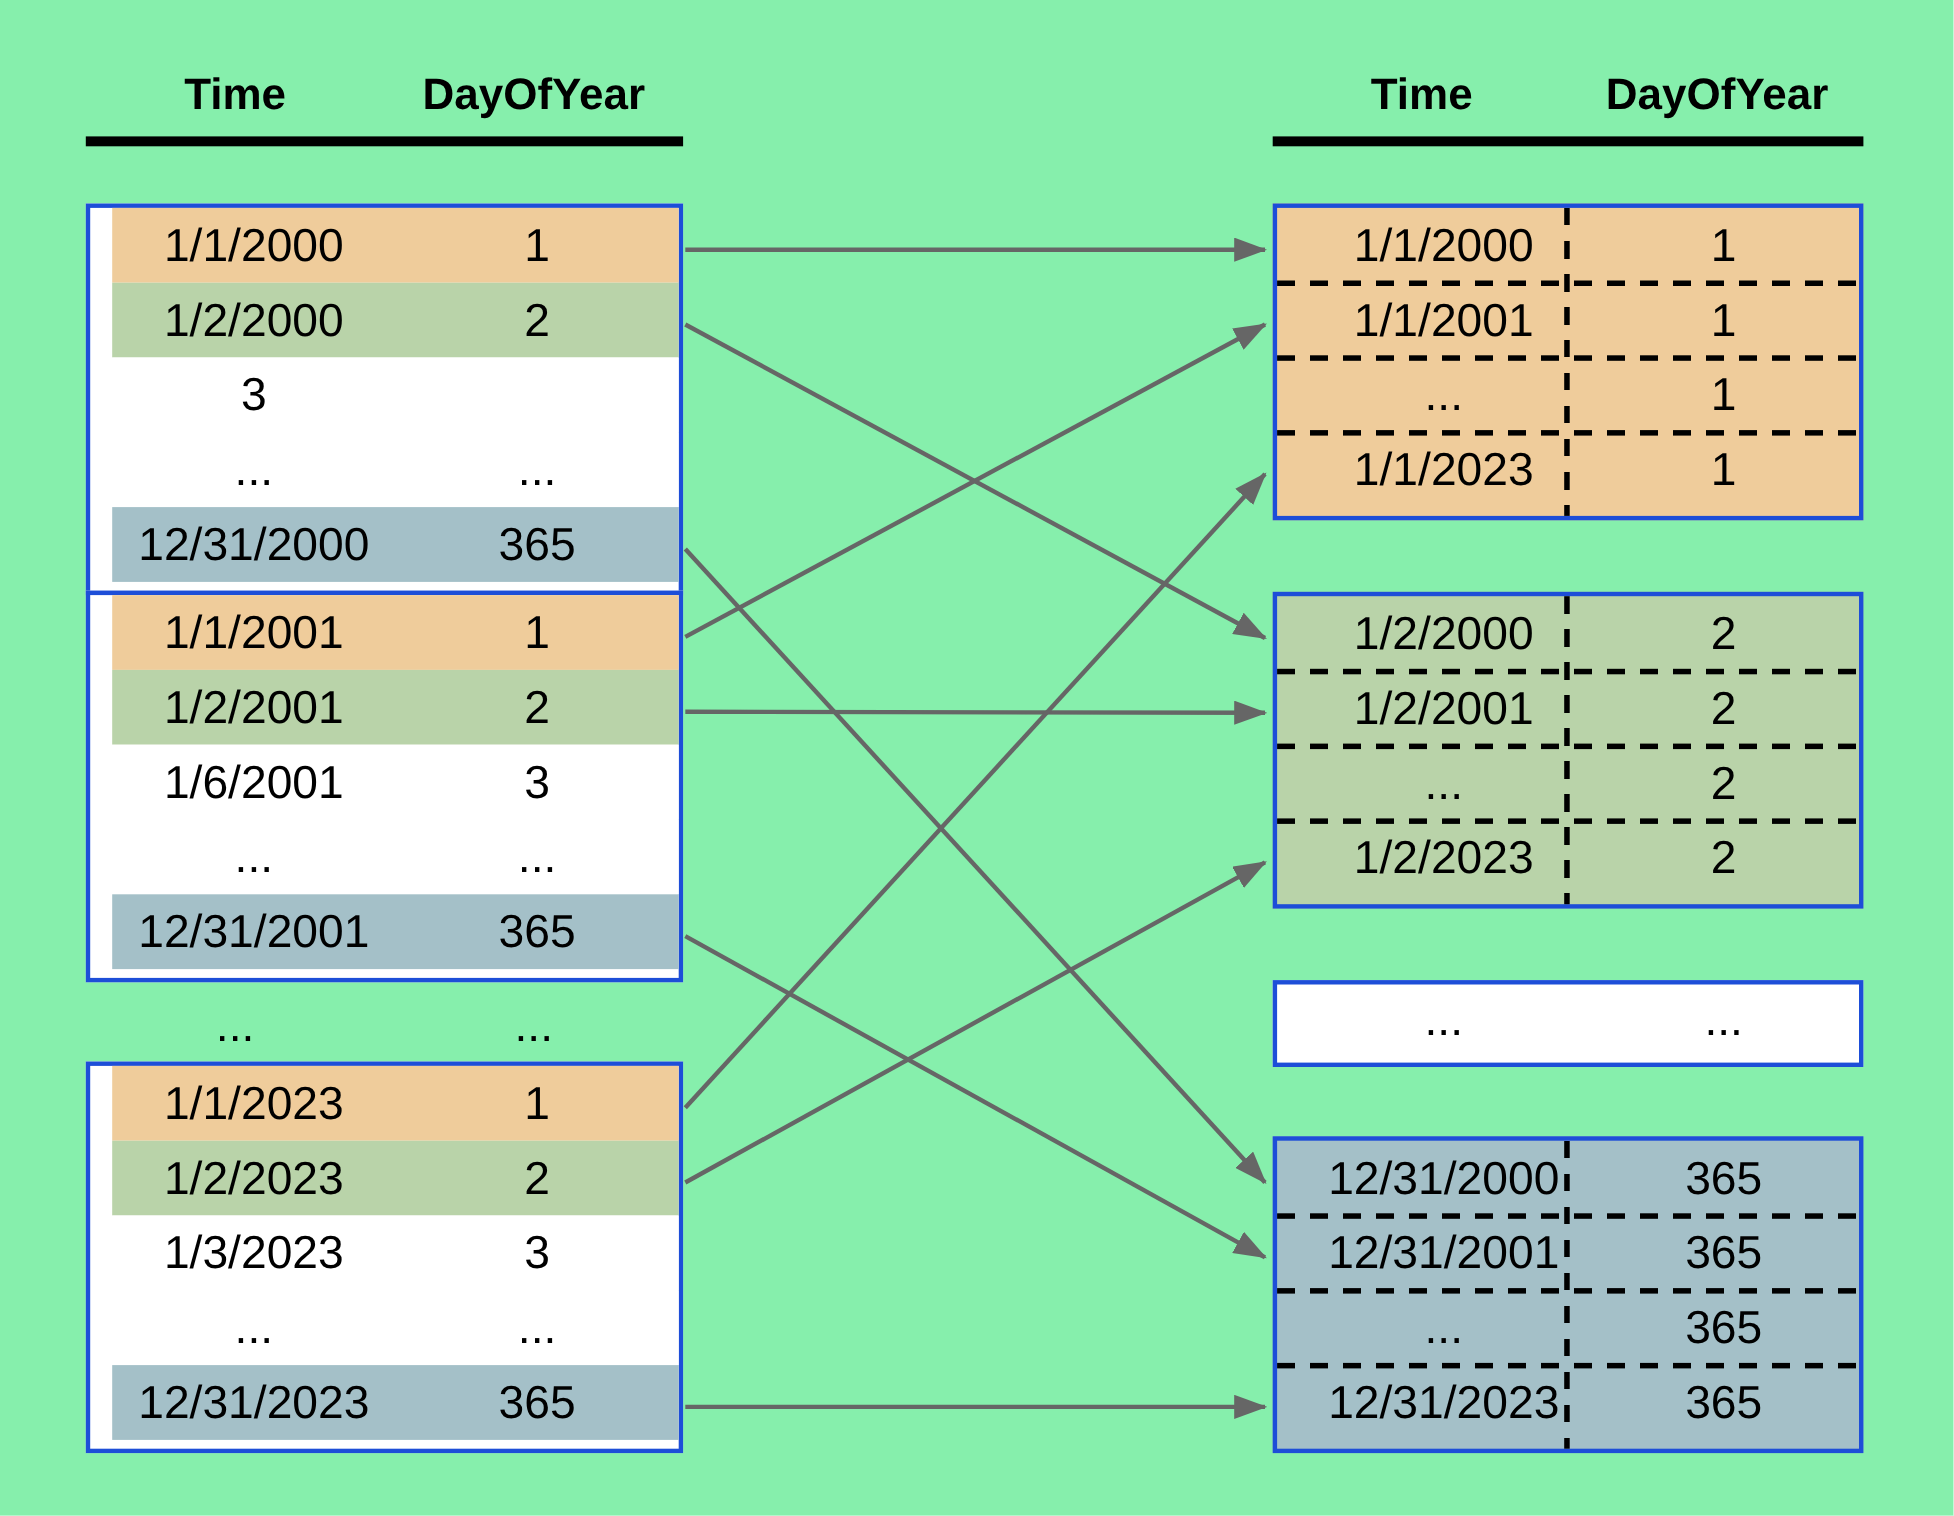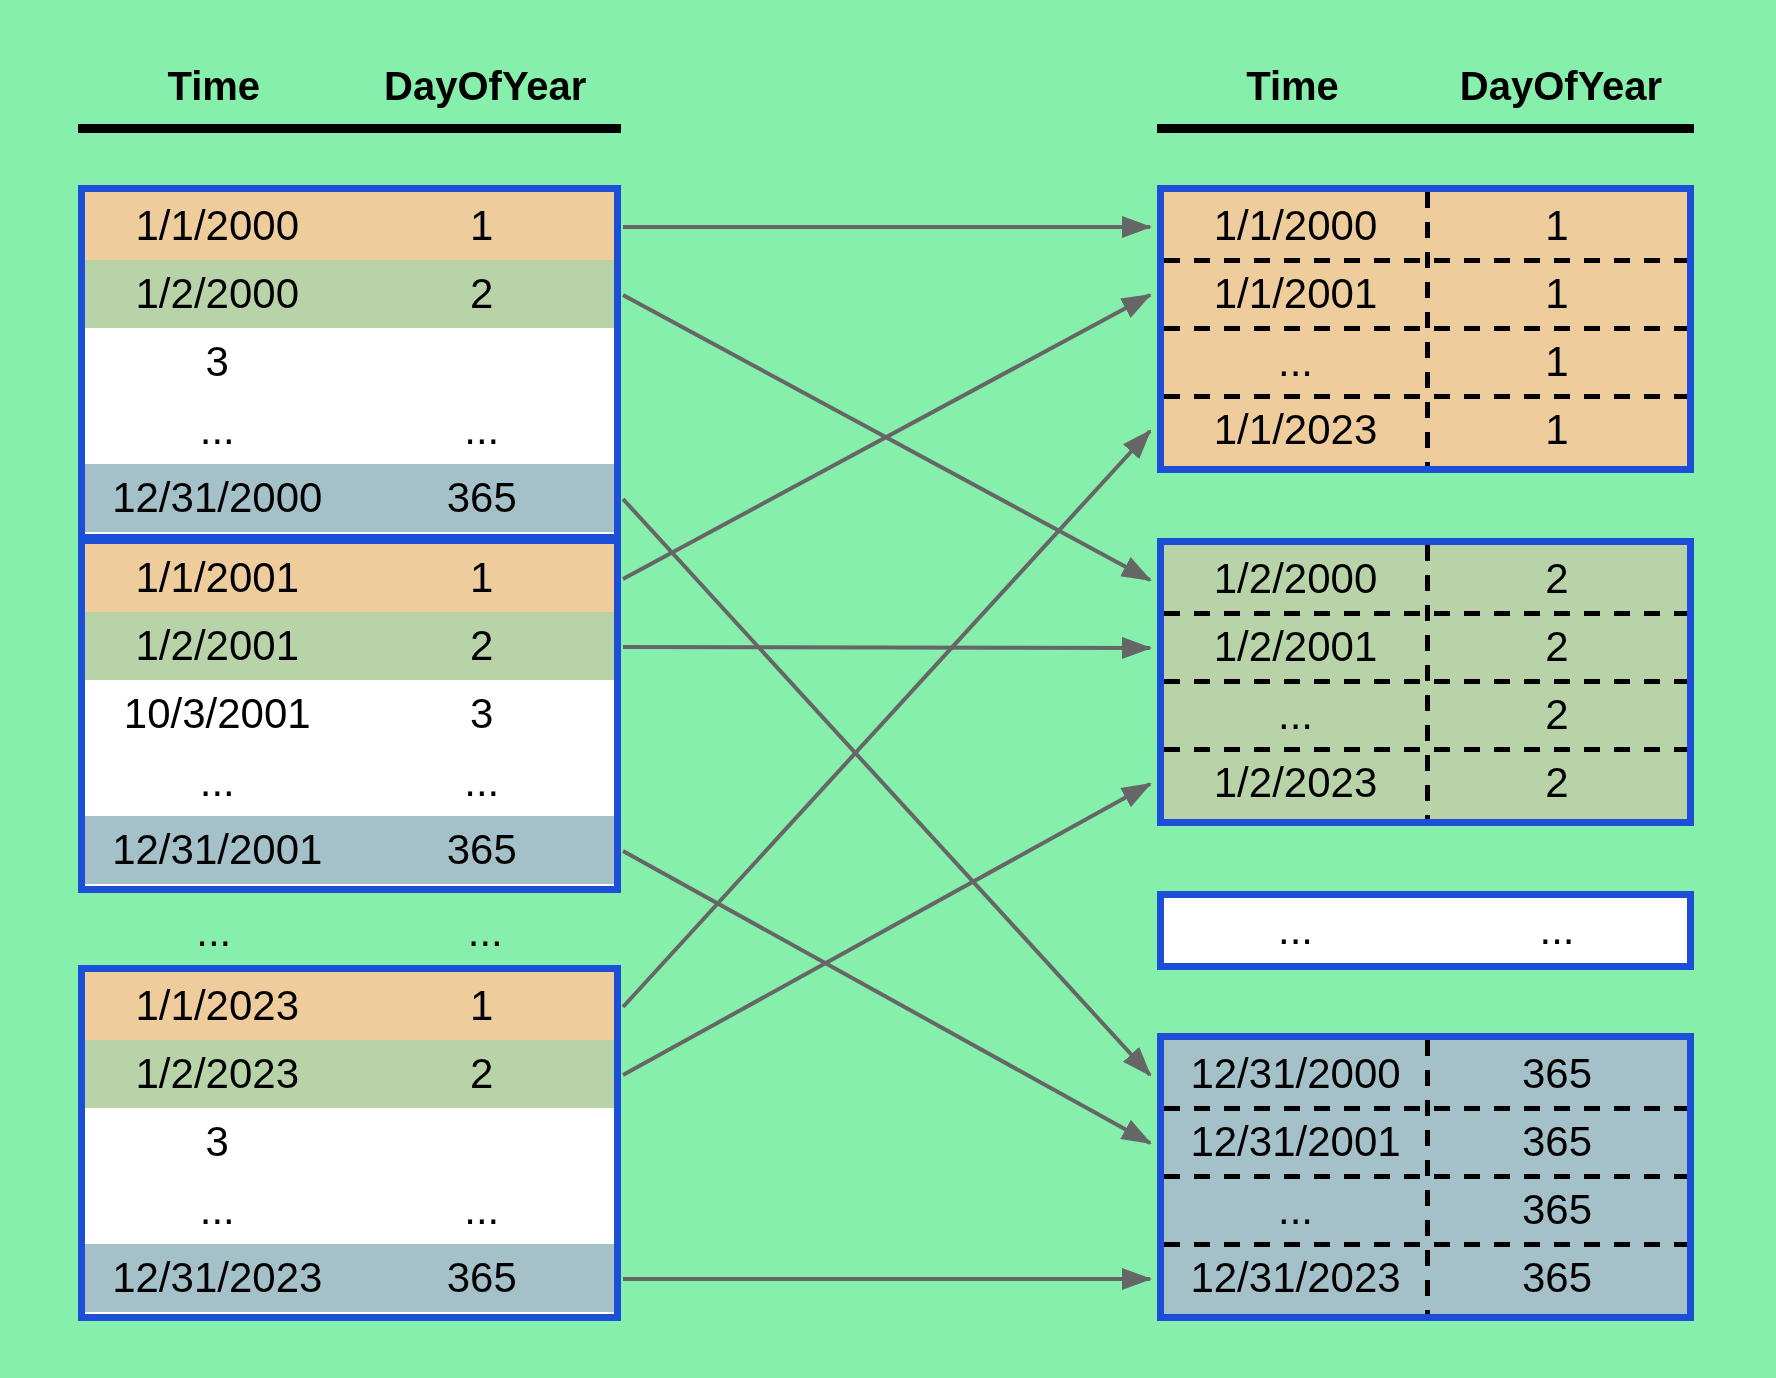--- a/index.html
+++ b/index.html
@@ -12,21 +12,21 @@
   .hdr .hcell{display:flex;align-items:center;justify-content:center;}
   .hdr-left{left:78px;top:62px;width:543px;}
   .hdr-right{left:1157px;top:62px;width:537px;}
   .hdr-left .hcell{width:50%;}
   .hdr-right .hcell.t{width:271px;}
   .hdr-right .hcell.d{flex:1;}
   .underline{position:absolute;height:9px;background:#000;}
   .ul-left{left:78px;top:124px;width:543px;}
   .ul-right{left:1157px;top:124px;width:537px;}
   
-  .tbl{position:absolute;border:7px solid #1d4ed8;box-sizing:border-box;background:#fff;}
+  .tbl{position:absolute;border:4px solid #1d4ed8;box-sizing:border-box;background:#fff;padding-left:20px;}
   .row{display:flex;height:68px;}
   .cell{display:flex;align-items:center;justify-content:center;font-size:42px;white-space:nowrap;}
   
   .lt{left:78px;width:543px;height:356px;}
   .lt .cell{width:50%;}
   .lt-a{top:185px;}
   .lt-b{top:537px;}
   .lt-c{top:965px;}
   .gap-row{position:absolute;left:78px;top:903px;width:543px;height:58px;display:flex;}
   .gap-row .cell{width:50%;}
@@ -99,21 +99,21 @@
   <div class="tbl lt lt-b">
     <div class="row c-orange">
       <div class="cell">1/1/2001</div>
       <div class="cell">1</div>
     </div>
     <div class="row c-green">
       <div class="cell">1/2/2001</div>
       <div class="cell">2</div>
     </div>
     <div class="row c-white">
-      <div class="cell">10/3/2001</div>
+      <div class="cell">1/6/2001</div>
       <div class="cell">3</div>
     </div>
     <div class="row c-white">
       <div class="cell">...</div>
       <div class="cell">...</div>
     </div>
     <div class="row c-blue">
       <div class="cell">12/31/2001</div>
       <div class="cell">365</div>
     </div>
@@ -127,20 +127,21 @@
   <div class="tbl lt lt-c">
     <div class="row c-orange">
       <div class="cell">1/1/2023</div>
       <div class="cell">1</div>
     </div>
     <div class="row c-green">
       <div class="cell">1/2/2023</div>
       <div class="cell">2</div>
     </div>
     <div class="row c-white">
+      <div class="cell">1/3/2023</div>
       <div class="cell">3</div>
     </div>
     <div class="row c-white">
       <div class="cell">...</div>
       <div class="cell">...</div>
     </div>
     <div class="row c-blue">
       <div class="cell">12/31/2023</div>
       <div class="cell">365</div>
     </div>

